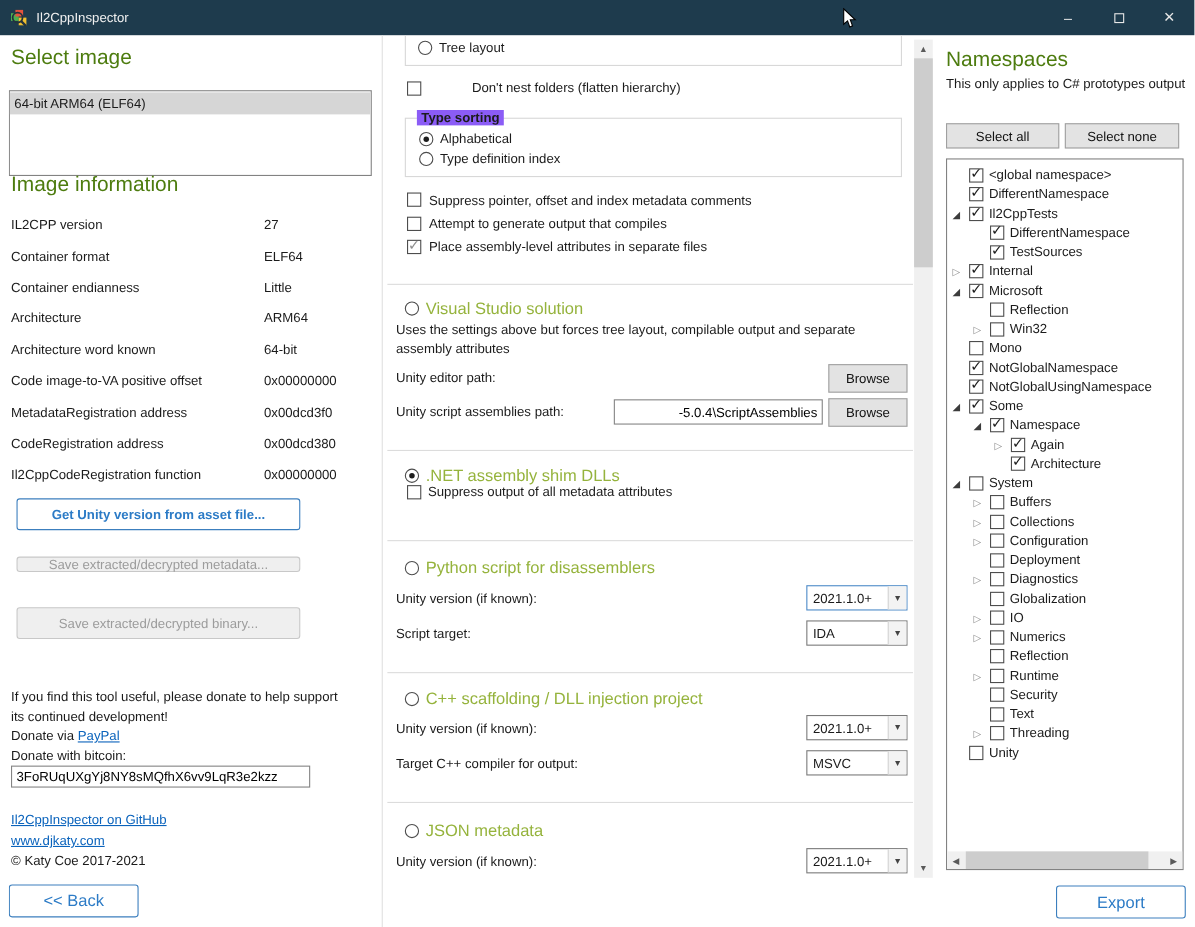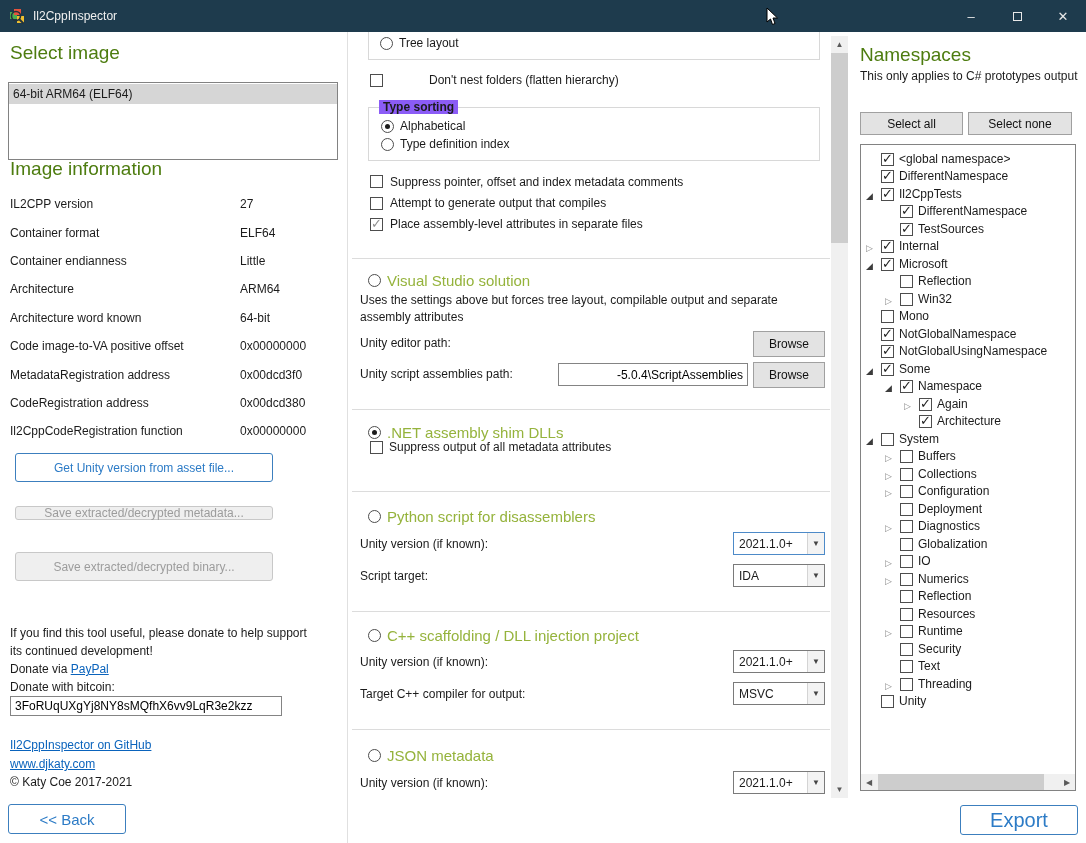--- a/index.html
+++ b/index.html
@@ -156,21 +156,21 @@
         <span class="info-value">0x00dcd380</span>
       </div>
 
       <div class="info-row">
         <span class="info-label">Il2CppCodeRegistration function</span>
         <span class="info-value">0x00000000</span>
       </div>
 
   </div>
 
-  <div class="btn-blue" style="left:7px;top:421px;width:258px;height:29px;">Get Unity version from asset file...</div>
+  <div class="btn-blue" style="left:7px;top:421px;width:258px;height:29px;font-weight:bold;">Get Unity version from asset file...</div>
   <div class="btn-disabled" style="left:7px;top:474px;width:258px;height:14px;">Save extracted/decrypted metadata...</div>
   <div class="btn-disabled" style="left:7px;top:520px;width:258px;height:29px;">Save extracted/decrypted binary...</div>
 
   <div style="position:absolute;left:2px;top:592px;width:312px;line-height:18px;">If you find this tool useful, please donate to help support its continued development!</div>
   <div style="position:absolute;left:2px;top:630px;">
     <span>Donate via </span><span class="link">PayPal</span>
   </div>
   <div style="position:absolute;left:2px;top:648px;">Donate with bitcoin:</div>
   <input class="textbox" style="left: 2px; top: 664px; width: 272px; height: 20px;" readonly="" value="3FoRUqUXgYj8NY8sMQfhX6vv9LqR3e2kzz">
 
@@ -459,25 +459,20 @@
         <span class="cb"></span>
         <span class="tree-label">Numerics</span>
       </div>
 
       <div class="tree-row" style="--lvl: 1;">
         <span class="expander"></span>
         <span class="cb"></span>
         <span class="tree-label">Reflection</span>
       </div>
 
-      <div class="tree-row" style="--lvl: 1;">
-        <span class="expander"></span>
-        <span class="cb"></span>
-        <span class="tree-label">Resources</span>
-      </div>
 
       <div class="tree-row exp-closed" style="--lvl: 1;">
         <span class="expander"></span>
         <span class="cb"></span>
         <span class="tree-label">Runtime</span>
       </div>
 
       <div class="tree-row" style="--lvl: 1;">
         <span class="expander"></span>
         <span class="cb"></span>
@@ -502,14 +497,14 @@
         <span class="tree-label">Unity</span>
       </div>
 
     <div class="tree-hscroll">
       <span class="sb-left"></span>
       <span class="h-thumb"></span>
       <span class="sb-right"></span>
     </div>
   </div>
 
-  <div class="btn-blue" style="left:102px;top:773px;width:118px;height:30px;font-size:20px;">Export</div>
+  <div class="btn-blue" style="left:102px;top:773px;width:118px;height:30px;font-size:15px;">Export</div>
 </div>
 
 </body></html>

